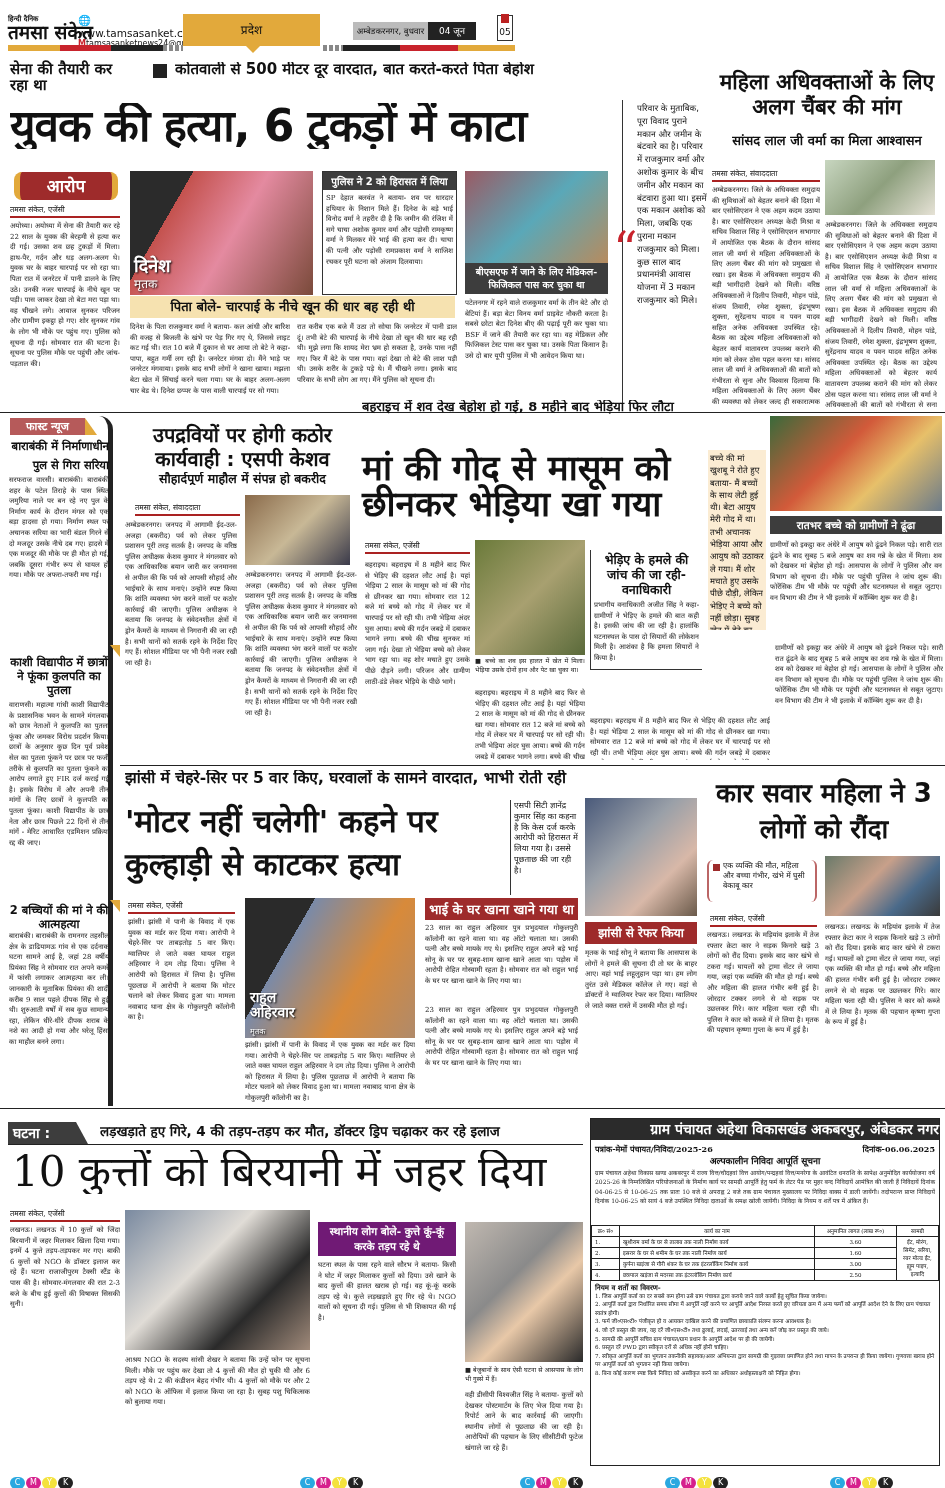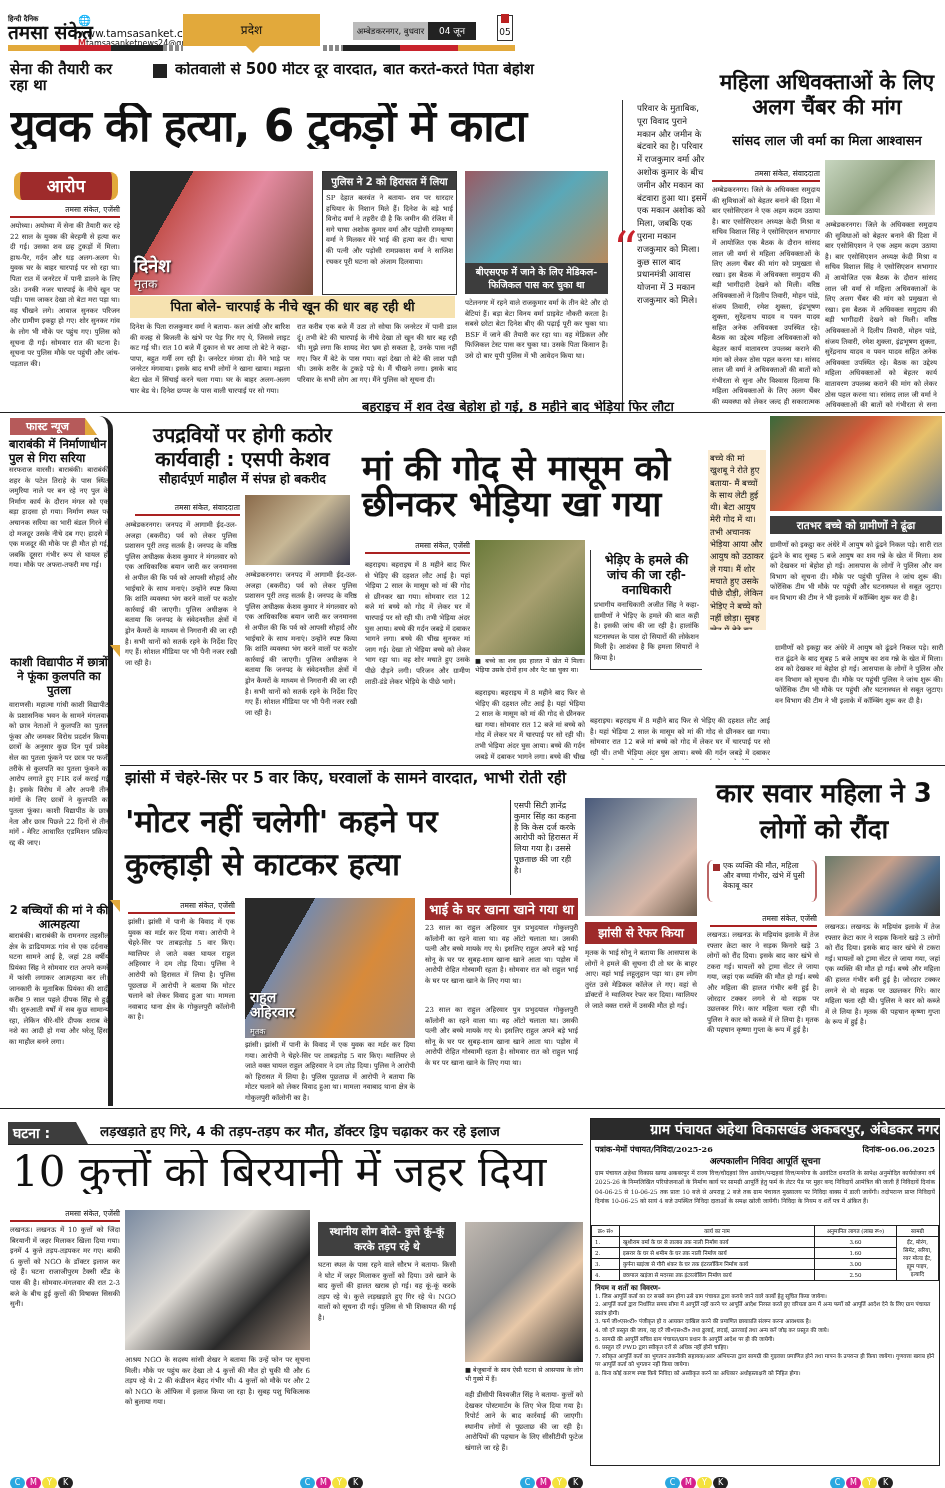--- a/index.html
+++ b/index.html
@@ -1,21 +1,21 @@
 <!DOCTYPE html>
 <html><head>
 <meta charset="utf-8">
 <style>
 *{box-sizing:border-box;margin:0;padding:0}
 body{width:945px;height:1488px;background:#fff;font-family:"DejaVu Sans",sans-serif;color:#111;position:relative;overflow:hidden}
 .abs{position:absolute}
 .serif{font-family:"DejaVu Serif",serif}
 .hd{font-family:"DejaVu Sans",sans-serif;font-weight:bold;line-height:1.05}
 .body-txt{font-family:"DejaVu Serif",serif;font-size:7px;line-height:10.6px;color:#222;text-align:justify;overflow:hidden}
-.byline{font-family:"DejaVu Serif",serif;font-size:7.5px;text-align:right;border-bottom:2px solid #a22;padding-bottom:2px;margin-bottom:3px}
+.byline{font-family:"DejaVu Serif",serif;font-size:7.5px;text-align:left;border-bottom:2px solid #a22;padding-bottom:2px;margin-bottom:3px}
 .photo{background:linear-gradient(135deg,#6b5a4c,#a68c74 45%,#5b4a3c);overflow:hidden}
 .rule-v{position:absolute;width:1px;background:#333}
 .box-dark{background:#3d3d3d;color:#fff;font-weight:bold;text-align:center}
 .redbox{background:#9e2b2b;color:#fff;font-weight:bold;text-align:center}
 .quote{font-family:"DejaVu Sans",sans-serif;font-size:8px;line-height:11px;color:#111}
 .cmyk span{display:inline-block;width:15px;height:12px;border-radius:6px;font-size:8px;color:#fff;text-align:center;line-height:12px;margin-right:1px}
 table.tender{border-collapse:collapse;width:100%;font-family:"DejaVu Serif",serif;font-size:5.5px}
 table.tender td,table.tender th{border:1px solid #222;padding:1px 3px;font-weight:normal}
 </style>
 </head>
@@ -91,21 +91,21 @@
 <div class="abs body-txt" style="left:712px;top:185px;width:108px;height:222px">अम्बेडकरनगर। जिले के अधिवक्ता समुदाय की सुविधाओं को बेहतर बनाने की दिशा में बार एसोसिएशन ने एक अहम कदम उठाया है। बार एसोसिएशन अध्यक्ष केदी मिश्रा व सचिव विशाल सिंह ने एसोसिएशन सभागार में आयोजित एक बैठक के दौरान सांसद लाल जी वर्मा से महिला अधिवक्ताओं के लिए अलग चैंबर की मांग को प्रमुखता से रखा। इस बैठक में अधिवक्ता समुदाय की बड़ी भागीदारी देखने को मिली। वरिष्ठ अधिवक्ताओं ने दिलीप तिवारी, मोहन पांडे, संजय तिवारी, रमेश शुक्ला, इंद्रभूषण शुक्ला, सुरेंद्रनाथ यादव व पवन यादव सहित अनेक अधिवक्ता उपस्थित रहे। बैठक का उद्देश्य महिला अधिवक्ताओं को बेहतर कार्य वातावरण उपलब्ध कराने की मांग को लेकर ठोस पहल करना था। सांसद लाल जी वर्मा ने अधिवक्ताओं की बातों को गंभीरता से सुना और विश्वास दिलाया कि महिला अधिवक्ताओं के लिए अलग चैंबर की व्यवस्था को लेकर जल्द ही सकारात्मक कदम उठाया जाएगा। उन्होंने कहा कि अधिवक्ताओं की भूमिका लोकतांत्रिक व्यवस्था की रीढ़ है और उनके हितों की रक्षा उनकी प्राथमिकता में है।</div>
 <div class="abs body-txt" style="left:825px;top:220px;width:112px;height:187px">अम्बेडकरनगर। जिले के अधिवक्ता समुदाय की सुविधाओं को बेहतर बनाने की दिशा में बार एसोसिएशन ने एक अहम कदम उठाया है। बार एसोसिएशन अध्यक्ष केदी मिश्रा व सचिव विशाल सिंह ने एसोसिएशन सभागार में आयोजित एक बैठक के दौरान सांसद लाल जी वर्मा से महिला अधिवक्ताओं के लिए अलग चैंबर की मांग को प्रमुखता से रखा। इस बैठक में अधिवक्ता समुदाय की बड़ी भागीदारी देखने को मिली। वरिष्ठ अधिवक्ताओं ने दिलीप तिवारी, मोहन पांडे, संजय तिवारी, रमेश शुक्ला, इंद्रभूषण शुक्ला, सुरेंद्रनाथ यादव व पवन यादव सहित अनेक अधिवक्ता उपस्थित रहे। बैठक का उद्देश्य महिला अधिवक्ताओं को बेहतर कार्य वातावरण उपलब्ध कराने की मांग को लेकर ठोस पहल करना था। सांसद लाल जी वर्मा ने अधिवक्ताओं की बातों को गंभीरता से सुना और विश्वास दिलाया कि महिला अधिवक्ताओं के लिए अलग चैंबर की व्यवस्था को लेकर जल्द ही सकारात्मक कदम उठाया जाएगा। उन्होंने कहा कि अधिवक्ताओं की भूमिका लोकतांत्रिक व्यवस्था की रीढ़ है और उनके हितों की रक्षा उनकी प्राथमिकता में है।</div>
 
 <div class="abs" style="left:0;top:412px;width:945px;height:1px;background:#222"></div>
 
 <div class="abs" style="left:5px;top:416px;width:108px;height:690px;border-right:5px solid #222;border-radius:0 14px 0 0"></div>
 <div class="abs" style="left:10px;top:418px;width:75px;height:17px;background:#b65a5a;color:#fff;font-weight:bold;font-size:11px;text-align:center;line-height:17px">फास्ट न्यूज</div>
 <div class="abs" style="left:85px;top:418px;width:0;height:0;border-bottom:17px solid #e2a93b;border-right:12px solid transparent"></div>
 
 <div class="abs" style="left:9px;top:437px;width:100px">
-  <div class="hd" style="font-size:11.5px;text-align:left;line-height:14px">बाराबंकी में निर्माणाधीन पुल से गिरा सरिया</div>
+  <div class="hd" style="font-size:11.5px;text-align:right;line-height:19px">बाराबंकी में निर्माणाधीन पुल से गिरा सरिया</div>
   <div class="body-txt" style="height:165px">सरफराज वारसी। बाराबंकी। बाराबंकी शहर के पटेल तिराहे के पास स्थित जमुरिया नाले पर बन रहे नए पुल के निर्माण कार्य के दौरान मंगल को एक बड़ा हादसा हो गया। निर्माण स्थल पर अचानक सरिया का भारी बंडल गिरने से दो मजदूर उसके नीचे दब गए। हादसे में एक मजदूर की मौके पर ही मौत हो गई, जबकि दूसरा गंभीर रूप से घायल हो गया। मौके पर अफरा-तफरी मच गई।</div>
 </div>
 <div class="abs" style="left:110px;top:645px;width:0;height:0;border-top:12px solid #e2a93b;border-left:10px solid transparent"></div>
 <div class="abs" style="left:9px;top:655px;width:100px">
   <div class="hd" style="font-size:11.5px;text-align:center;line-height:14px;margin-bottom:3px">काशी विद्यापीठ में छात्रों ने फूंका कुलपति का पुतला</div>
   <div class="body-txt" style="height:190px">वाराणसी। महात्मा गांधी काशी विद्यापीठ के प्रशासनिक भवन के सामने मंगलवार को छात्र नेताओं ने कुलपति का पुतला फूंका और जमकर विरोध प्रदर्शन किया। छात्रों के अनुसार कुछ दिन पूर्व प्रवेश सेल का पुतला फूंकने पर छात्र पर फर्जी तरीके से कुलपति का पुतला फूंकने का आरोप लगाते हुए FIR दर्ज कराई गई है। इसके विरोध में और अपनी तीन मांगों के लिए छात्रों ने कुलपति का पुतला फूंका। काशी विद्यापीठ के छात्र नेता और छात्र पिछले 22 दिनों से तीन मांगें - मेरिट आधारित एडमिशन प्रक्रिया रद्द की जाए।</div>
 </div>
 <div class="abs" style="left:110px;top:900px;width:0;height:0;border-top:12px solid #e2a93b;border-left:10px solid transparent"></div>
 <div class="abs" style="left:9px;top:903px;width:100px">
   <div class="hd" style="font-size:11.5px;text-align:center;line-height:14px">2 बच्चियों की मां ने की आत्महत्या</div>
@@ -184,21 +184,21 @@
 <div class="abs" style="left:8px;top:1144px;width:575px;height:1px;background:#222"></div>
 <div class="abs hd" style="left:100px;top:1124px;width:485px;font-size:13.5px;white-space:nowrap;overflow:hidden">लड़खड़ाते हुए गिरे, 4 की तड़प-तड़प कर मौत, डॉक्टर ड्रिप चढ़ाकर कर रहे इलाज</div>
 <div class="abs hd" style="left:12px;top:1150px;width:575px;font-size:42px;white-space:nowrap;overflow:hidden;font-weight:normal;font-family:'DejaVu Serif',serif">10 कुत्तों को बिरयानी में जहर दिया</div>
 
 <div class="abs" style="left:10px;top:1208px;width:110px">
   <div class="byline">तमसा संकेत, एजेंसी</div>
   <div class="body-txt" style="height:255px">लखनऊ। लखनऊ में 10 कुत्तों को जिंदा बिरयानी में जहर मिलाकर खिला दिया गया। इनमें 4 कुत्ते तड़प-तड़पकर मर गए। बाकी 6 कुत्तों को NGO के डॉक्टर इलाज कर रहे हैं। घटना राजाजीपुरम टैक्सी स्टैंड के पास की है। सोमवार-मंगलवार की रात 2-3 बजे के बीच हुई कुत्तों की विषाक्त सिसकी सुनी।</div>
 </div>
 <div class="abs photo" style="left:125px;top:1210px;width:185px;height:140px;background:linear-gradient(135deg,#7a8aa0,#e0dcd6 40%,#2a2a2a 70%,#a08a7a)"></div>
 <div class="abs body-txt" style="left:125px;top:1355px;width:185px;height:110px">आश्रय NGO के सदस्य सांसी शेखर ने बताया कि उन्हें फोन पर सूचना मिली। मौके पर पहुंच कर देखा तो 4 कुत्तों की मौत हो चुकी थी और 6 तड़प रहे थे। 2 की कंडीशन बेहद गंभीर थी। 4 कुत्तों को मौके पर और 2 को NGO के ऑफिस में इलाज किया जा रहा है। सुबह पशु चिकित्सक को बुलाया गया।</div>
-<div class="abs" style="left:318px;top:1222px;width:138px;height:34px;background:#404040;color:#fff;font-weight:bold;text-align:center;font-size:10.5px;line-height:15px;padding:2px">स्थानीय लोग बोले- कुत्ते कूं-कूं करके तड़प रहे थे</div>
+<div class="abs" style="left:318px;top:1222px;width:138px;height:34px;background:#701a75;color:#fff;font-weight:bold;text-align:center;font-size:10.5px;line-height:15px;padding:2px">स्थानीय लोग बोले- कुत्ते कूं-कूं करके तड़प रहे थे</div>
 <div class="abs body-txt" style="left:318px;top:1260px;width:138px;height:205px">घटना स्थल के पास रहने वाले सौरभ ने बताया- किसी ने घोट में जहर मिलाकर कुत्तों को दिया। उसे खाने के बाद कुत्तों की हालत खराब हो गई। वह कूं-कूं करके तड़प रहे थे। कुत्ते लड़खड़ाते हुए गिर रहे थे। NGO वालों को सूचना दी गई। पुलिस से भी शिकायत की गई है।</div>
 <div class="abs photo" style="left:465px;top:1222px;width:118px;height:140px;background:linear-gradient(135deg,#c0b8b0,#8a8a8a 40%,#e8c8a8 60%,#2a2a2a)"></div>
 <div class="abs body-txt" style="left:465px;top:1366px;width:118px;height:20px;font-size:6.3px;line-height:8.5px"><span>■ </span><span>बेजुबानों के साथ ऐसी घटना से आसपास के लोग भी गुस्से में हैं।</span></div>
 <div class="abs body-txt" style="left:465px;top:1390px;width:118px;height:75px">वही डीसीपी विश्वजीत सिंह ने बताया- कुत्तों को देखकर पोस्टमार्टम के लिए भेज दिया गया है। रिपोर्ट आने के बाद कार्रवाई की जाएगी। स्थानीय लोगों से पूछताछ की जा रही है। आरोपियों की पहचान के लिए सीसीटीवी फुटेज खंगाले जा रहे हैं।</div>
 
 <div class="abs" style="left:590px;top:1118px;width:350px;height:348px;border:1.5px solid #222">
   <div class="hd" style="background:#2b2b2b;color:#fff;text-align:right;font-size:14px;padding:3px 0">ग्राम पंचायत अहेथा विकासखंड अकबरपुर, अंबेडकर नगर</div>
   <div style="display:flex;justify-content:space-between;padding:3px 4px 0;font-family:'DejaVu Serif',serif;font-size:8px;font-weight:bold">
     <span>पत्रांक-मेमों पंचायत/निविदा/2025-26</span>
     <span>दिनांक-06.06.2025</span>

